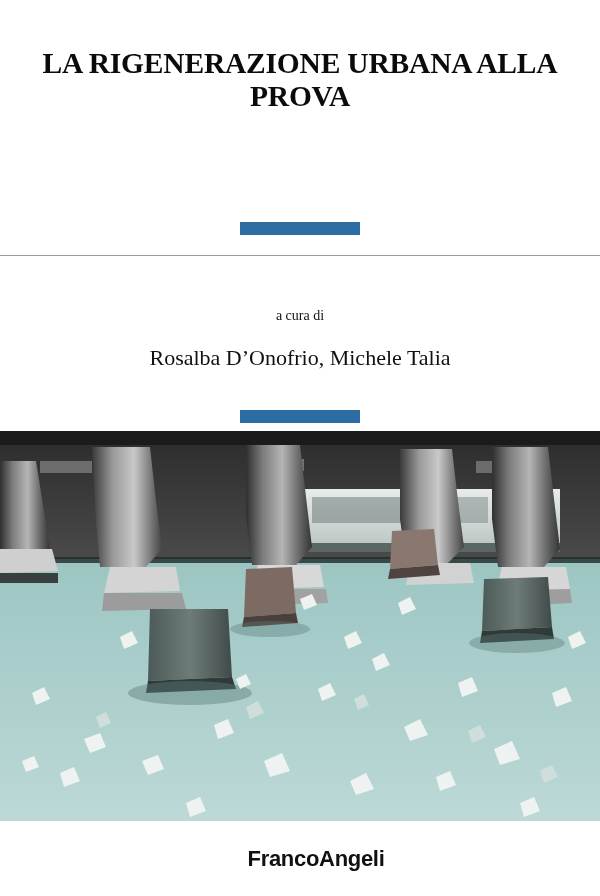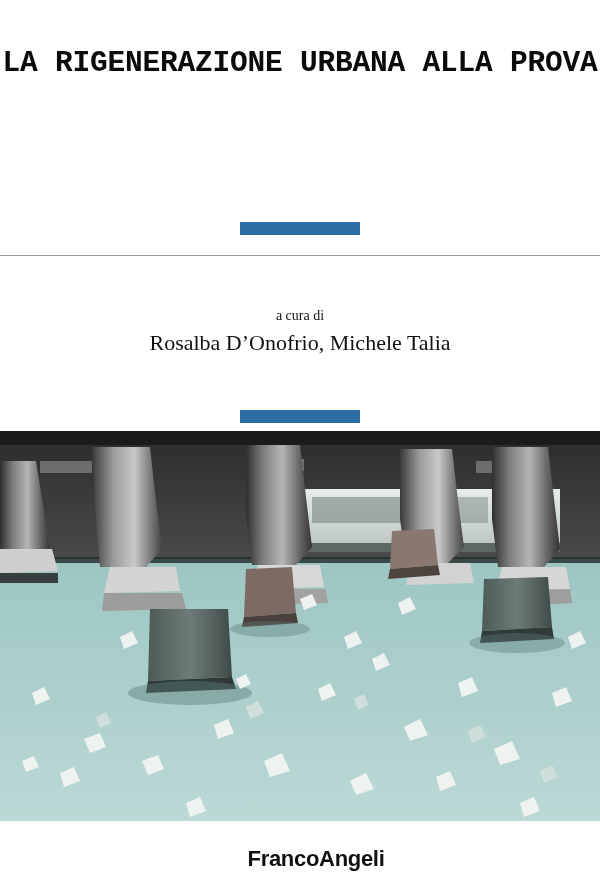--- a/index.html
+++ b/index.html
@@ -57,21 +57,21 @@
     background: #ffffff;
     border-bottom: 1px solid #9a9a9a;
   }
 
   .book-title {
     position: absolute;
     top: 47px;
     left: 0;
     width: 600px;
     text-align: center;
-    font-family: Liberation Mono, monospace;
+    font-family: Liberation Serif, serif;
     font-weight: bold;
     font-size: 29.5px;
     line-height: 1.12;
     color: #0b0b0b;
     letter-spacing: -0.2px;
   }
 
   .rule-blue {
     position: absolute;
     width: 120px;
@@ -104,21 +104,21 @@
   }
 
   .edited-by {
     font-size: 14px;
     line-height: 1.45;
   }
 
   .editors-names {
     font-size: 22px;
     line-height: 1.45;
-    margin-top: 1px;
+    margin-top: 16px;
   }
 
   
   .photo-zone {
     position: absolute;
     top: 431px;
     left: 0;
     width: 600px;
     height: 390px;
     overflow: hidden;

